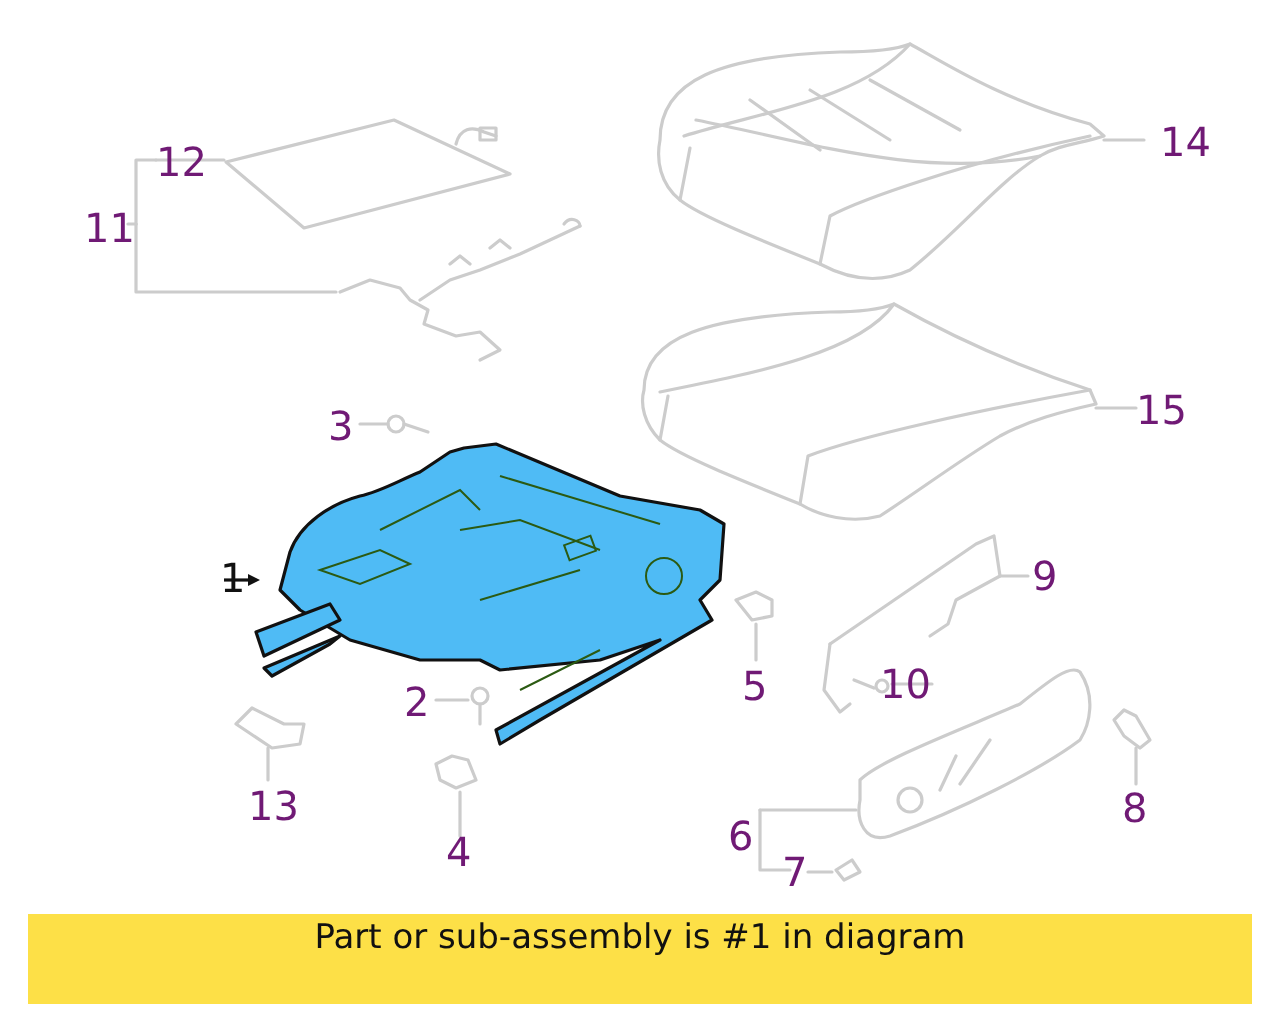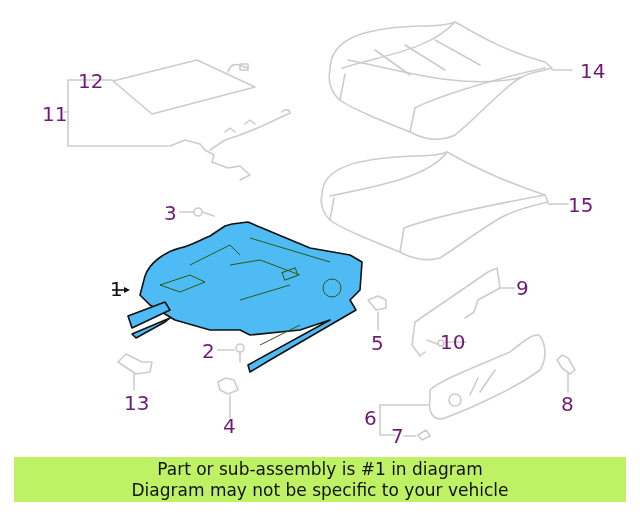--- a/index.html
+++ b/index.html
@@ -1,20 +1,20 @@
 <!DOCTYPE html>
 <html><head>
 <meta charset="utf-8">
 <style>
   html, body { margin:0; padding:0; background:#ffffff; }
   body { width:640px; height:512px; position:relative; overflow:hidden; font-family:"DejaVu Sans", sans-serif; }
   #diagram { position:absolute; left:0; top:0; width:640px; height:512px; }
   .callout { position:absolute; font-family:"DejaVu Sans", sans-serif; font-size:20px; color:#701a75; line-height:1; }
   .callout.active { color:#111111; }
-  #banner { position:absolute; left:14px; top:457px; width:612px; height:45px; background:#bef264; text-align:center; color:#111111; font-size:17px; line-height:21px; padding-top:2px; box-sizing:border-box; }
+  #banner { position:absolute; left:14px; top:457px; width:612px; height:45px; background:#fde047; text-align:center; color:#111111; font-size:17px; line-height:21px; padding-top:2px; box-sizing:border-box; }
   #banner div { white-space:nowrap; }
 </style>
 </head>
 <body>
 
 <svg id="diagram" width="640" height="512" viewBox="0 0 640 512" xmlns="http://www.w3.org/2000/svg">
   <g fill="none" stroke="#cccccc" stroke-width="1.6" stroke-linejoin="round" stroke-linecap="round">
 
     <g>
       <path d="M330,70 C330,40 360,28 420,26 C440,26 450,24 455,22 C470,30 500,50 545,62 L552,68 C540,72 530,72 520,78 C500,90 480,115 455,135 C440,142 425,140 410,132 C380,120 350,108 340,100 C330,92 328,80 330,70 Z"></path>
@@ -136,14 +136,13 @@
 <div class="callout" style="left:516px;top:278px;">9</div>
 <div class="callout" style="left:440px;top:332px;">10</div>
 <div class="callout" style="left:42px;top:104px;">11</div>
 <div class="callout" style="left:78px;top:71px;">12</div>
 <div class="callout" style="left:124px;top:393px;">13</div>
 <div class="callout" style="left:580px;top:61px;">14</div>
 <div class="callout" style="left:568px;top:195px;">15</div>
 
 <div id="banner">
   <div>Part or sub-assembly is #1 in diagram</div>
-  <div>Diagram may not be specific to your vehicle</div>
 </div>
 
 </body></html>

